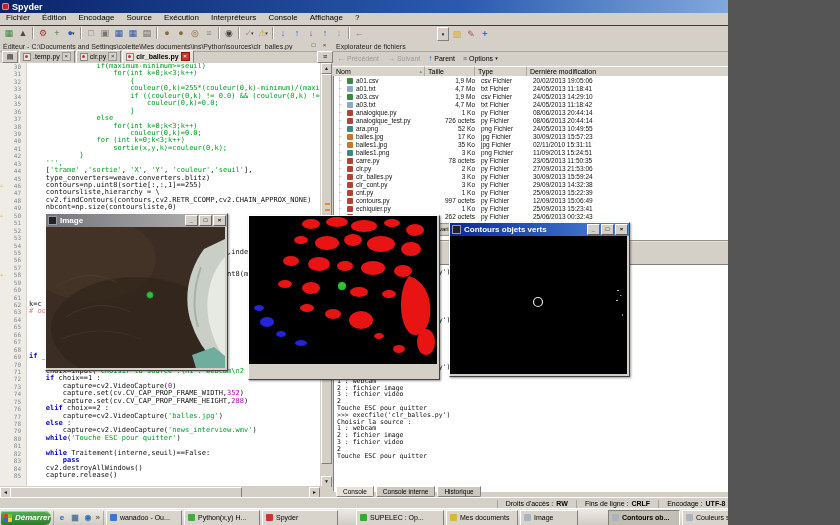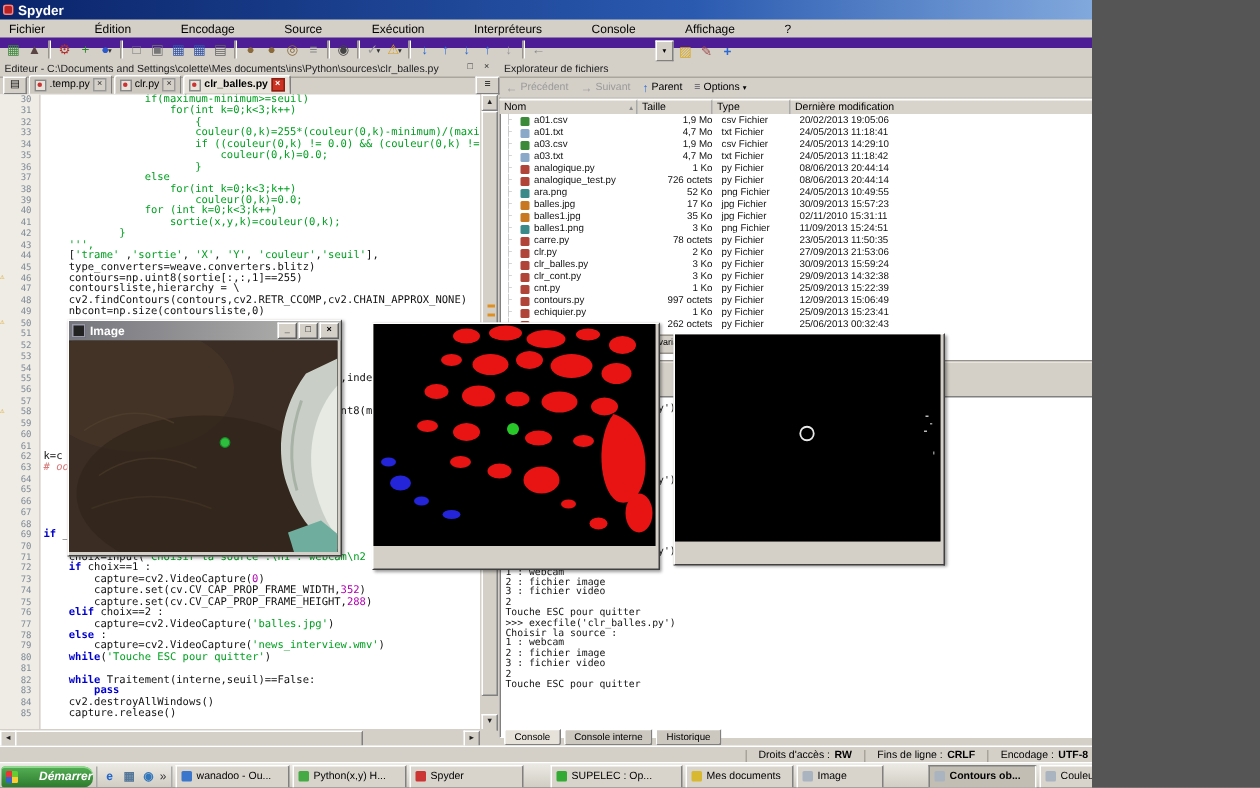--- a/index.html
+++ b/index.html
@@ -11,22 +11,22 @@
 
   
   .titlebar{left:0;top:0;width:840px;height:13px;background:linear-gradient(90deg,#0a246a,#2a5ab0 55%,#a6caf0);
             display:flex;align-items:center;color:#fff;font-size:9px;font-weight:bold;}
   .app-badge{width:7px;height:7px;margin:0 3px 0 2px;background:#b22;border-radius:2px;box-shadow:inset 0 0 0 1px #e88;}
   .win-ctrls{margin-left:auto;display:flex;gap:1px;padding-right:2px;}
   .wbtn{width:12px;height:10px;background:#d4d0c8;color:#000;font-size:7px;line-height:9px;text-align:center;
         border:1px solid;border-color:#fff #606060 #606060 #fff;font-weight:bold;}
 
   
-  .menubar{left:0;top:13px;width:840px;height:12px;display:flex;align-items:center;font-size:8px;color:#000;
-           border-bottom:7px solid #4c1d95;gap:21px;}
+  .menubar{left:0;top:13px;width:840px;height:12px;display:flex;font-size:8px;color:#000;
+           border-bottom:1px solid #4c1d95;}
   .menu-item{padding:0 6px;}
 
   
   .toolbar{left:0;top:25px;width:840px;height:16px;display:flex;align-items:center;}
   .tb-icons{display:flex;align-items:center;height:16px;padding-left:2px;width:434px;}
   .tb-btn{height:13px;min-width:14px;display:flex;align-items:center;justify-content:center;position:relative;}
   .tb-glyph{font-size:9px;line-height:12px;}
   .tb-dd{font-size:5px;color:#333;margin-left:-1px;}
   .tb-sep{width:0;height:12px;border-left:1px solid #9a968e;border-right:1px solid #fff;margin:0 2px;}
   .workdir{position:absolute;left:437px;top:27px;display:flex;align-items:center;gap:2px;}
@@ -105,21 +105,21 @@
   .statusbar{left:0;top:497px;width:840px;height:11px;background:#d4d0c8;border-top:1px solid #fff;
              display:flex;align-items:center;justify-content:flex-end;font-size:7px;}
   .sb-seg{display:flex;gap:3px;padding:0 8px;border-left:1px solid #a8a49c;height:8px;align-items:center;}
   .sb-value{font-weight:bold;}
 
   
   .taskbar{left:0;top:508px;width:840px;height:17px;background:linear-gradient(#eceae4,#cfcbc2);
            border-top:1px solid #fff;display:flex;align-items:center;gap:2px;}
   .start-btn{width:58px;height:14px;margin-left:1px;border-radius:2px 6px 6px 2px;
              background:linear-gradient(#55b055,#2d7a2d);color:#fff;font-weight:bold;font-style:italic;
-             font-size:8px;display:flex;align-items:center;gap:14px;padding-left:3px;box-shadow:inset 0 1px 0 #8d8;}
+             font-size:8px;display:flex;align-items:center;gap:3px;padding-left:3px;box-shadow:inset 0 1px 0 #8d8;}
   .flag{width:8px;height:8px;background:
         linear-gradient(90deg,#e33 50%,#6c3 50%) top/100% 50% no-repeat,
         linear-gradient(90deg,#36c 50%,#fc3 50%) bottom/100% 50% no-repeat;border-radius:1px;}
   .quick-launch{display:flex;align-items:center;gap:2px;padding:0 3px;border-left:1px solid #aaa;border-right:1px solid #aaa;height:14px;}
   .ql-btn{width:11px;height:11px;font-size:8px;font-weight:bold;text-align:center;line-height:11px;}
   .ql-more{font-size:8px;color:#333;}
   .task-area{display:flex;align-items:center;gap:2px;flex:1;height:14px;}
   .task-btn{height:14px;background:#d8d4cc;display:flex;align-items:center;gap:3px;padding:0 3px;font-size:7px;
             border:1px solid;border-color:#fff #808080 #808080 #fff;overflow:hidden;white-space:nowrap;}
   .task-btn.active{background:#c2beb4;border-color:#808080 #fff #fff #808080;font-weight:bold;}
@@ -757,20 +757,29 @@
             <ellipse cx="18" cy="106" rx="7" ry="5"></ellipse>
           <ellipse cx="32" cy="118" rx="5" ry="3"></ellipse>
             <ellipse cx="52" cy="127" rx="6" ry="3"></ellipse>
         </g>
         <circle cx="93" cy="70" r="4" fill="#28c828"></circle>
       </svg>
     </div>
   </div>
 
   <div class="cvwin" style="left:449px;top:222px;width:179px;height:153px;z-index:12;">
+    <div class="cvtitle active-t">
+      <span class="cvicon"></span>
+      <span class="cvtext">Contours objets verts</span>
+      <span class="cvbtns">
+        <span class="cvbtn">_</span>
+        <span class="cvbtn">□</span>
+        <span class="cvbtn">×</span>
+      </span>
+    </div>
     <div class="cvbody" style="width:177px;height:138px;">
       <svg width="177" height="138" viewBox="0 0 177 138">
         <rect width="177" height="138" fill="#000"></rect>
         <circle cx="88" cy="66" r="4.5" fill="none" stroke="#e8e8e8" stroke-width="1.2"></circle>
         <rect x="167" y="54" width="2" height="1" fill="#bbb"></rect>
         <rect x="170" y="59" width="1.5" height="1" fill="#999"></rect>
         <rect x="166" y="64" width="2" height="1" fill="#bbb"></rect>
         <rect x="172" y="78" width="1" height="2" fill="#888"></rect>
       </svg>
     </div>

